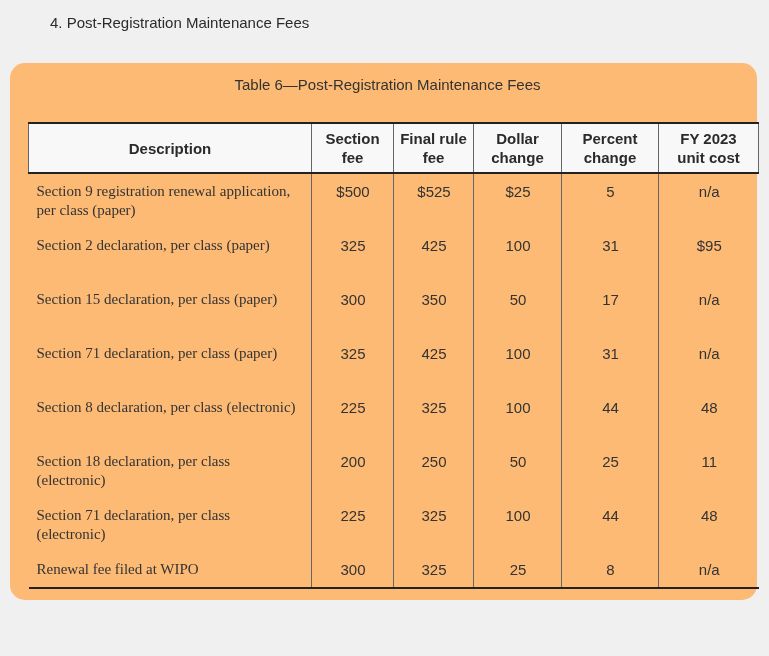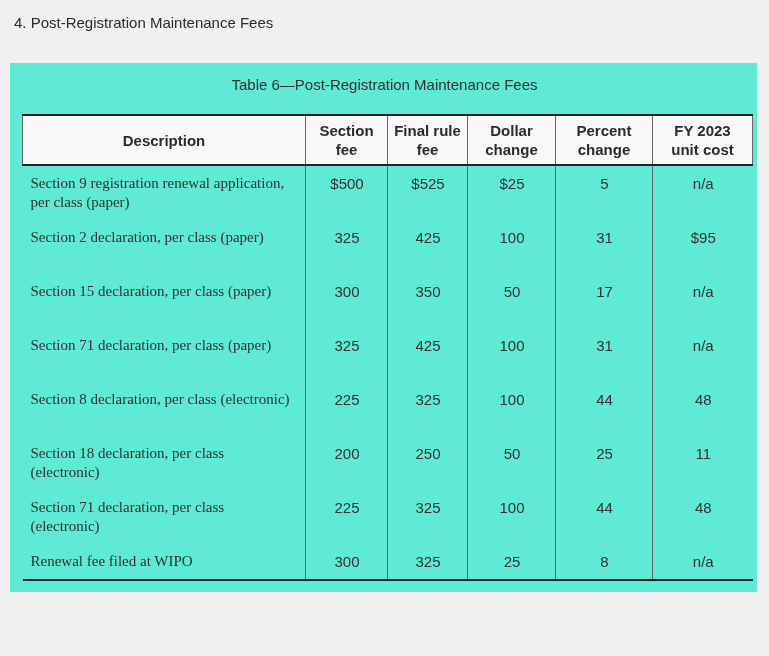--- a/index.html
+++ b/index.html
@@ -13,34 +13,36 @@
     width: 769px;
     height: 656px;
     background: #f0f0f0;
     overflow: hidden;
   }
   .page-heading {
     padding: 13px 14px 0 14px;
     font-size: 15px;
     line-height: 19px;
     color: #2b2b2b;
+    margin-left: 36px;
   }
   .card {
     margin: 31px 12px 0 10px;
-    background: #5eead4;
-    padding: 12px 0 11px 2px;
+    background: #fdba74;
+    padding: 12px 0 11px 8px;
+    border-radius: 15px;
   }
   .table-title {
     text-align: center;
     font-size: 15px;
     line-height: 19px;
     color: #333;
   }
   table.fee-table {
-    margin: 20px 7px 0 10px;
+    margin: 28px 7px 0 10px;
     width: 730px;
     border-collapse: collapse;
     table-layout: fixed;
     font-size: 15px;
     border-bottom: 2px solid #222;
   }
   col.c-desc   { width: 283px; }
   col.c-cur    { width: 82px; }
   col.c-final  { width: 80px; }
   col.c-dollar { width: 88px; }

